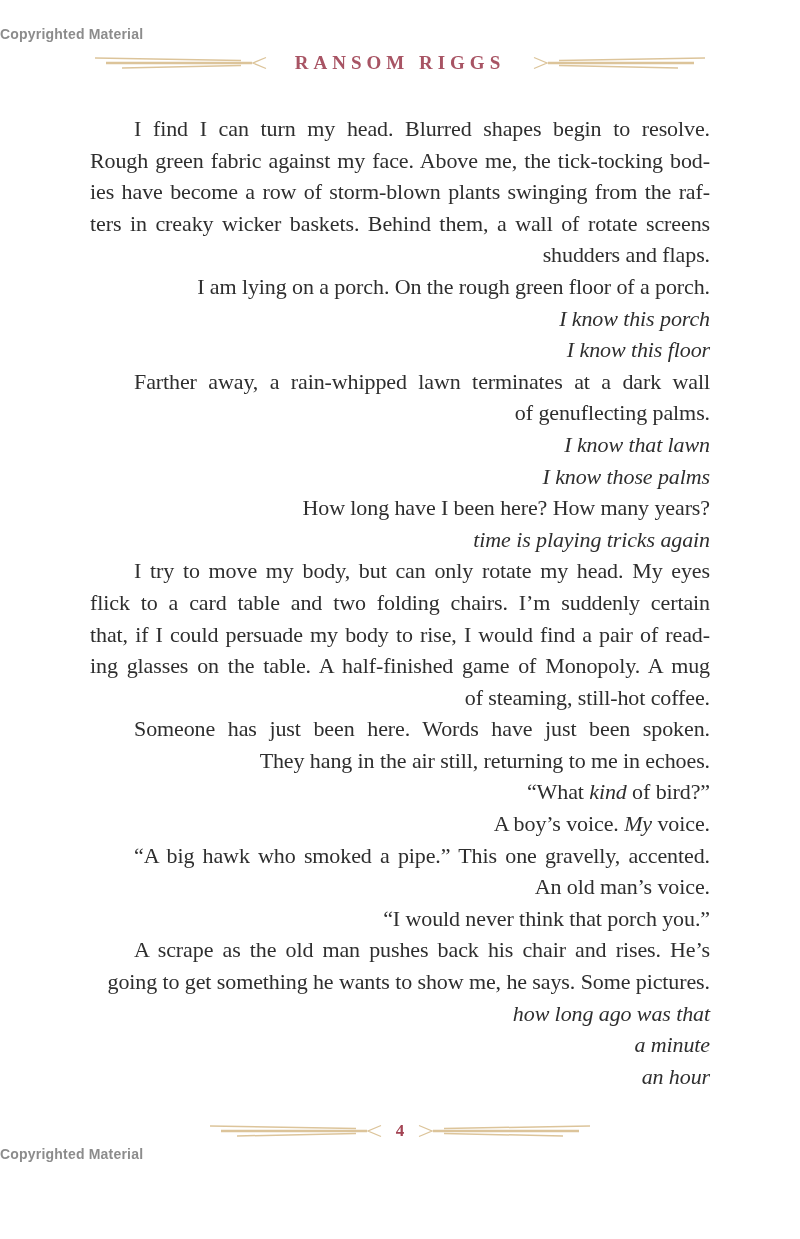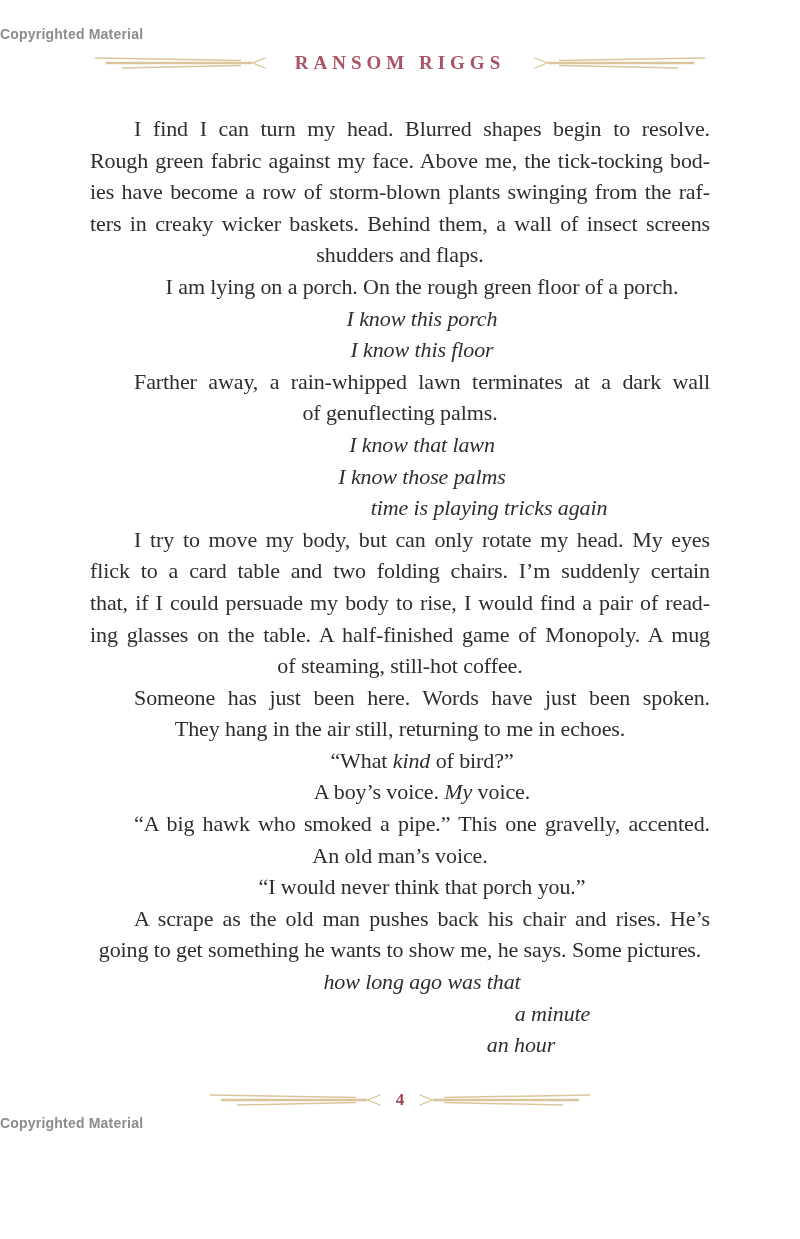--- a/index.html
+++ b/index.html
@@ -33,21 +33,21 @@
   }
   .flourish{width:172px;height:20px;flex:none;display:block;}
   .flourish.flip{transform:scaleX(-1);}
   .flourish line,.flourish path{stroke:var(--flourish);}
   main{
     width:620px;margin:38px auto 0;
     font-size:22px;line-height:31.6px;letter-spacing:-0.1px;
   }
   .para{margin:0;}
   .para.it{font-style:italic;}
-  .line{text-align:center;}
+  .line{text-align:right;}
   .line.j{text-align:justify;text-align-last:justify;}
   .line.ind{text-indent:44px;}
   .it{font-style:italic;}
   footer .banner-row{margin-top:27px;gap:14px;}
   .pagenum{
     font-size:17px;font-weight:bold;color:var(--pagenum);
     font-family:"Liberation Serif","DejaVu Serif",serif;
   }
   .footer-copyright{margin-top:3px;}
 </style>
@@ -71,41 +71,44 @@
       <path d="M171 4.5 L158 10 L171 15.5" fill="none" stroke-width="1.3"></path>
     </svg>
   </div>
 </header>
 
 <main>
     <div class="para">
       <div class="line j ind">I find I can turn my head. Blurred shapes begin to resolve.</div>
       <div class="line j">Rough green fabric against my face. Above me, the tick-tocking bod-</div>
       <div class="line j">ies have become a row of storm-blown plants swinging from the raf-</div>
-      <div class="line j">ters in creaky wicker baskets. Behind them, a wall of insect screens</div>
+      <div class="line j">ters in creaky wicker baskets. Behind them, a wall of rotate screens</div>
       <div class="line">shudders and flaps.</div>
     </div>
     <div class="para">
       <div class="line ind">I am lying on a porch. On the rough green floor of a porch.</div>
     </div>
     <div class="para it">
       <div class="line ind">I know this porch</div>
     </div>
     <div class="para it">
       <div class="line ind">I know this floor</div>
     </div>
     <div class="para">
       <div class="line j ind">Farther away, a rain-whipped lawn terminates at a dark wall</div>
       <div class="line">of genuflecting palms.</div>
     </div>
     <div class="para it">
       <div class="line ind">I know that lawn</div>
     </div>
     <div class="para it">
       <div class="line ind">I know those palms</div>
+    </div>
+    <div class="para">
+      <div class="line ind">How long have I been here? How many years?</div>
     </div>
     <div class="para it" style="margin-left: 178px;">
       <div class="line">time is playing tricks again</div>
     </div>
     <div class="para">
       <div class="line j ind">I try to move my body, but can only rotate my head. My eyes</div>
       <div class="line j">flick to a card table and two folding chairs. I’m suddenly certain</div>
       <div class="line j">that, if I could persuade my body to rise, I would find a pair of read-</div>
       <div class="line j">ing glasses on the table. A half-finished game of Monopoly. A mug</div>
       <div class="line">of steaming, still-hot coffee.</div>

